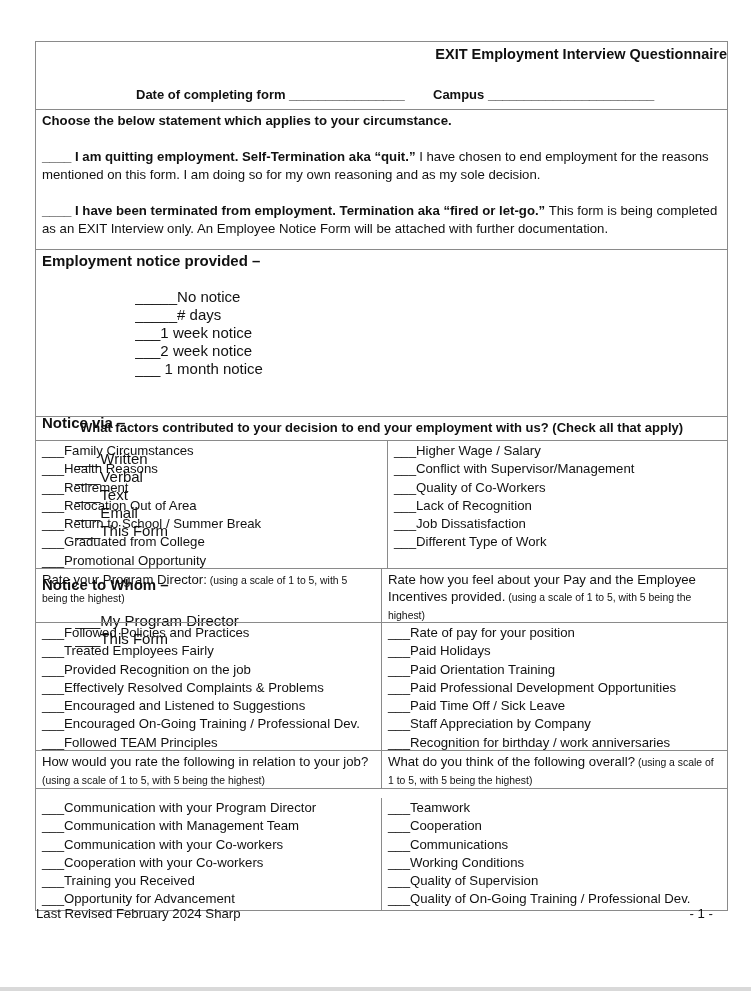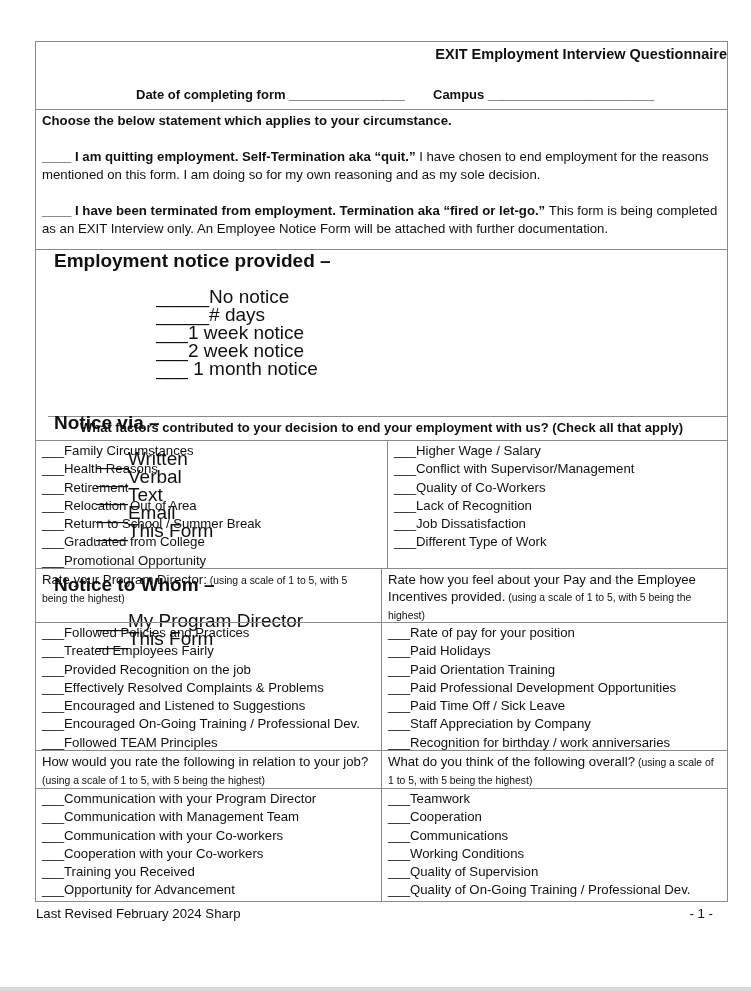--- a/index.html
+++ b/index.html
@@ -5,36 +5,36 @@
     html, body { margin: 0; padding: 0; }
     body {
       width: 751px; height: 991px; background: #ffffff; position: relative; overflow: hidden;
       font-family: "Liberation Sans", "DejaVu Sans", sans-serif; color: #111;
     }
     .page { position: absolute; left: 0; top: 0; width: 751px; height: 987px; background: #fff; }
     .bottom-strip { position: absolute; left: 0; top: 987px; width: 751px; height: 4px; background: #d9d9d9; }
 
     .form { position: absolute; left: 35px; top: 41px; width: 693px; border: 1.5px solid #8a8a8a; box-sizing: border-box; }
     .sec { border-bottom: 1.5px solid #8a8a8a; box-sizing: border-box; position: relative; }
-    .sec:last-child { border-bottom: none; }
+    .sec:last-child { border-bottom: none; margin-top: 9px; }
 
     .title-sec { height: 68px; }
     .title { position: absolute; top: 4px; left: 0; right: 0; text-align: right; font-weight: bold; font-size: 14.5px; }
     .date-row { position: absolute; top: 45px; left: 0; right: 0; font-weight: bold; font-size: 13px; }
     .date-row .f1 { position: absolute; left: 72px; padding-left: 28px; }
     .date-row .f2 { position: absolute; left: 397px; }
 
     .circ-sec { height: 140px; padding: 2px 6px; font-size: 13.2px; line-height: 18px; }
     .circ-sec .head { font-weight: bold; }
     .circ-sec p { margin: 0; }
     .circ-sec .st1 { margin-top: 18px; }
     .circ-sec .st2 { margin-top: 18px; }
     .b { font-weight: bold; }
 
-    .notice-sec { height: 167px; padding: 2px 6px; font-size: 19px; line-height: 18px; margin-left: 12px; }
+    .notice-sec { height: 167px; padding: 2px 6px; font-size: 15px; line-height: 18px; }
     .notice-sec .lbl { font-weight: bold; }
     .opts { white-space: pre; }
     .opts .o { display: inline-block; margin-right: 12px; }
     .opts-notice { padding-left: 60px; }
     .gap { height: 18px; }
 
     .factors-head { height: 24px; text-align: center; font-weight: bold; font-size: 13px; line-height: 22px; }
 
     .two-col { display: flex; }
     .col { width: 345px; box-sizing: border-box; padding: 1px 6px; font-size: 13.2px; line-height: 18.3px; }

